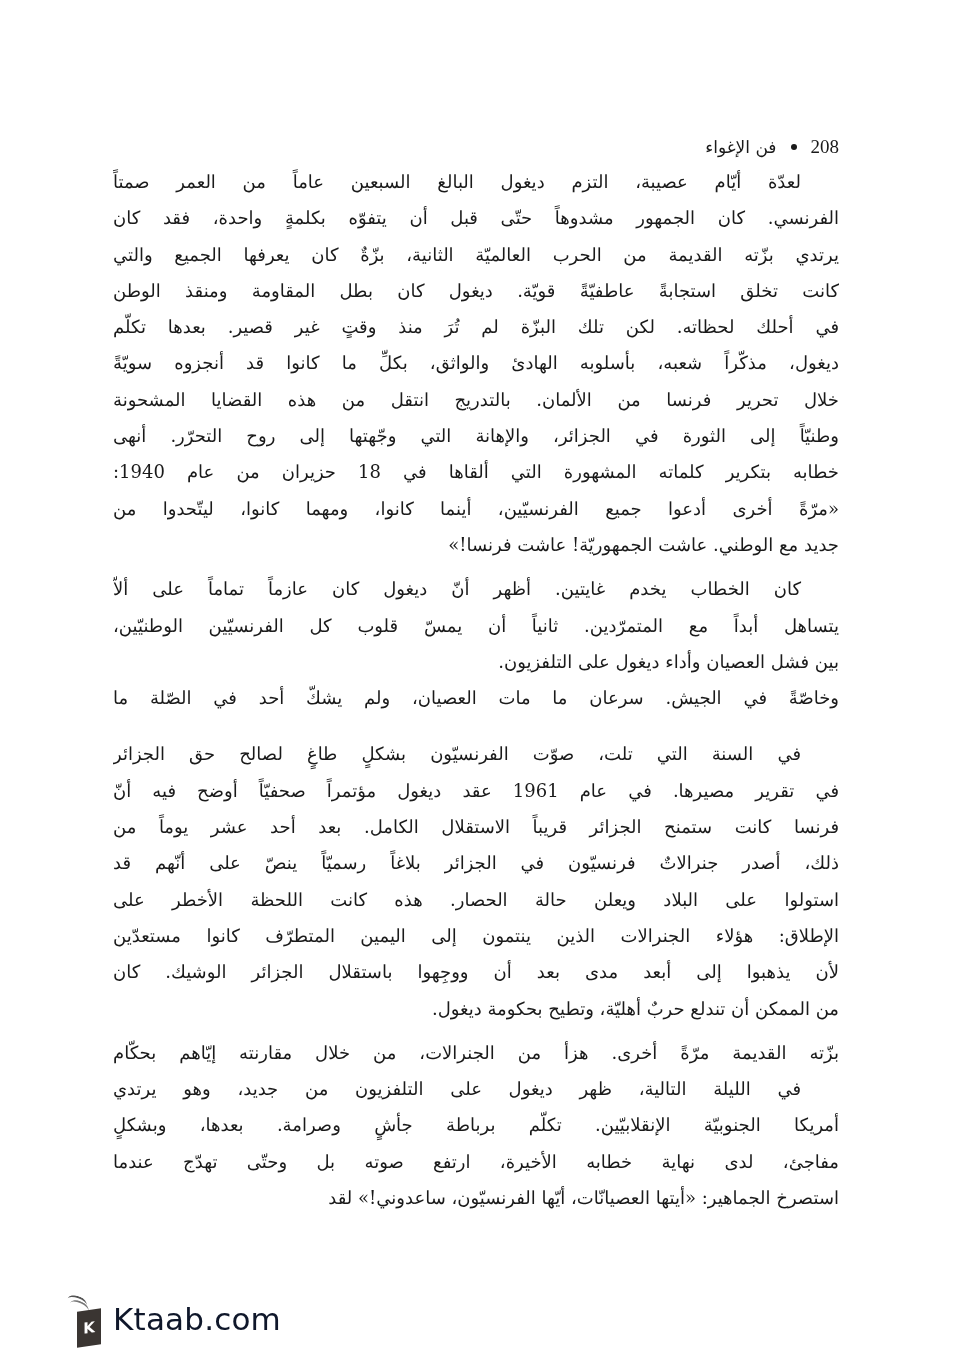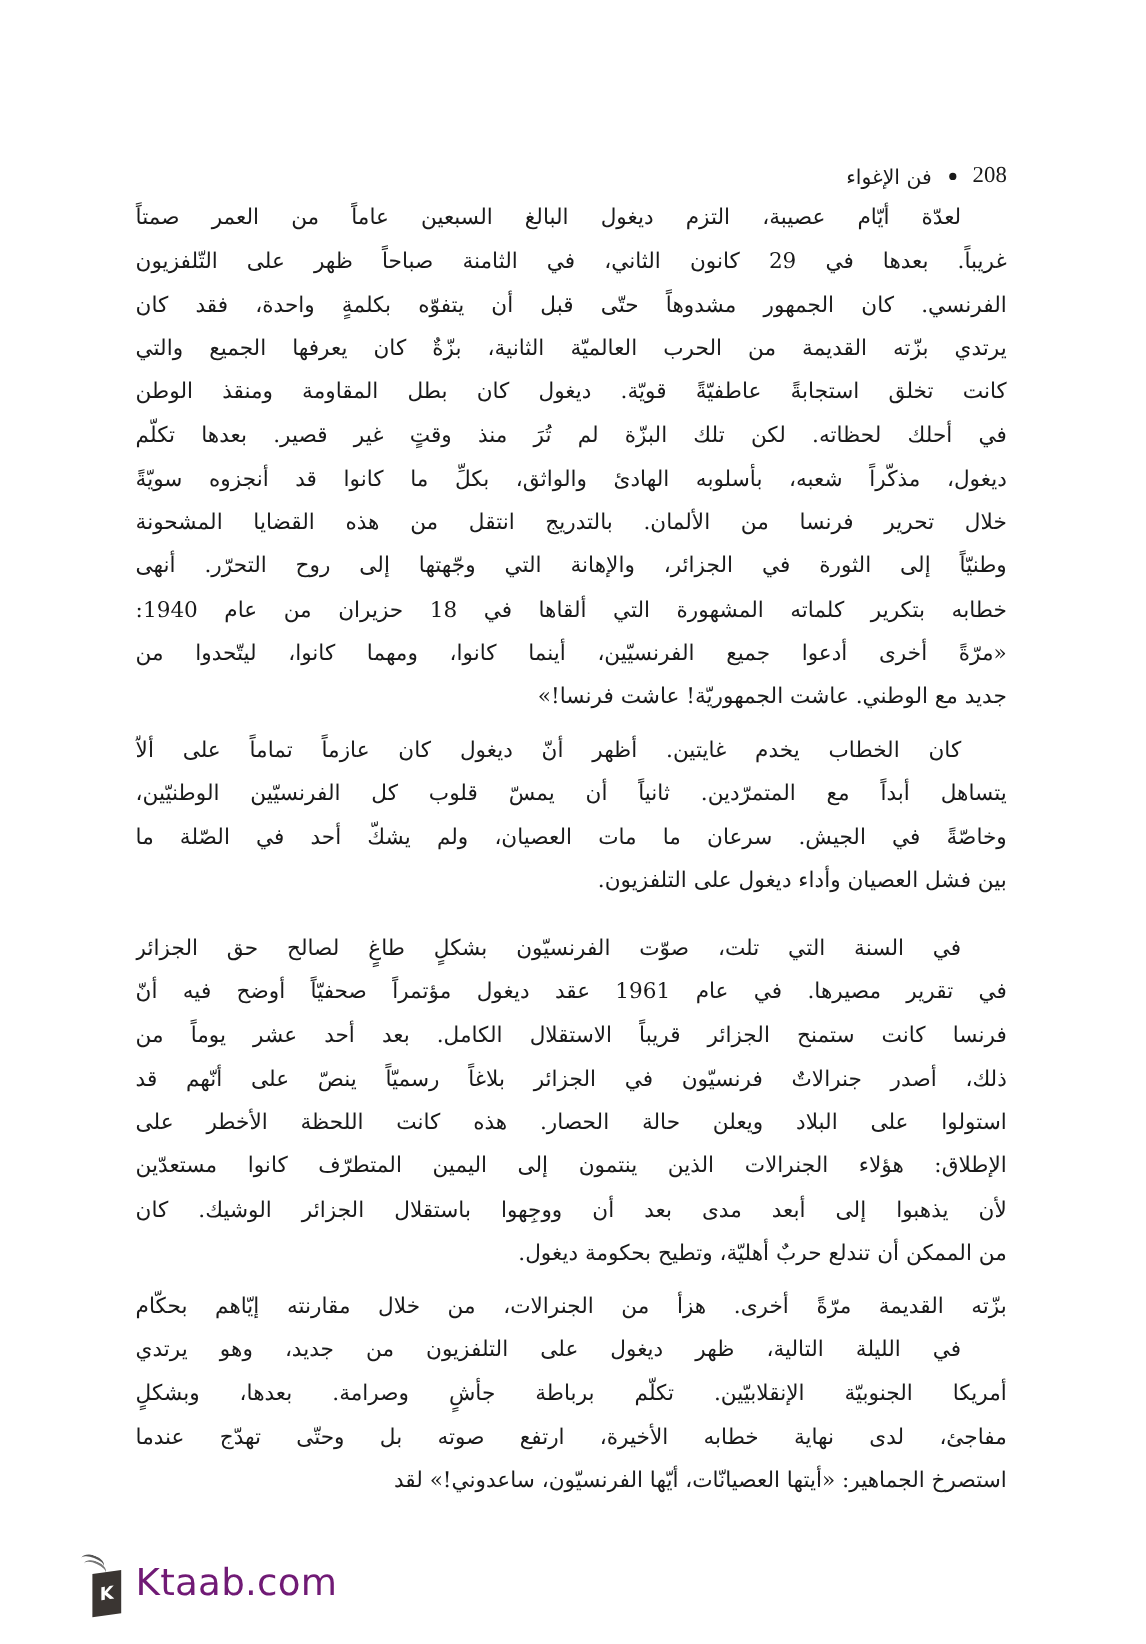--- a/index.html
+++ b/index.html
@@ -107,53 +107,52 @@
       font-family: "DejaVu Sans", sans-serif;
       font-weight: bold;
       font-size: 15px;
       display: flex;
       align-items: center;
       justify-content: center;
     }
     .watermark .brand {
       font-family: "DejaVu Sans", sans-serif;
       font-size: 31px;
-      color: #701a75;
+      color: #0f172a;
       letter-spacing: 0.2px;
     }
   </style>
 </head>
 <body>
 
 <div class="running-header">
   <span class="page-number">208</span>
   <span class="bullet"></span>
   <span class="book-title">فن الإغواء</span>
 </div>
 
 <div class="page-body" id="page-body">
     <div class="paragraph-block" style="margin-bottom: 8px;">
       <span class="line first">لعدّة أيّام عصيبة، التزم ديغول البالغ السبعين عاماً من العمر صمتاً</span>
-      <span class="line">غريباً. بعدها في 29 كانون الثاني، في الثامنة صباحاً ظهر على التّلفزيون</span>
       <span class="line">الفرنسي. كان الجمهور مشدوهاً حتّى قبل أن يتفوّه بكلمةٍ واحدة، فقد كان</span>
       <span class="line">يرتدي بزّته القديمة من الحرب العالميّة الثانية، بزّةٌ كان يعرفها الجميع والتي</span>
       <span class="line">كانت تخلق استجابةً عاطفيّةً قويّة. ديغول كان بطل المقاومة ومنقذ الوطن</span>
       <span class="line">في أحلك لحظاته. لكن تلك البزّة لم تُرَ منذ وقتٍ غير قصير. بعدها تكلّم</span>
       <span class="line">ديغول، مذكّراً شعبه، بأسلوبه الهادئ والواثق، بكلِّ ما كانوا قد أنجزوه سويّةً</span>
       <span class="line">خلال تحرير فرنسا من الألمان. بالتدريج انتقل من هذه القضايا المشحونة</span>
       <span class="line">وطنيّاً إلى الثورة في الجزائر، والإهانة التي وجّهتها إلى روح التحرّر. أنهى</span>
       <span class="line">خطابه بتكرير كلماته المشهورة التي ألقاها في 18 حزيران من عام 1940:</span>
       <span class="line">«مرّةً أخرى أدعوا جميع الفرنسيّين، أينما كانوا، ومهما كانوا، ليتّحدوا من</span>
       <span class="line final">جديد مع الوطني. عاشت الجمهوريّة! عاشت فرنسا!»</span>
     </div>
     <div class="paragraph-block" style="margin-bottom: 20px;">
       <span class="line first">كان الخطاب يخدم غايتين. أظهر أنّ ديغول كان عازماً تماماً على ألاّ</span>
       <span class="line">يتساهل أبداً مع المتمرّدين. ثانياً أن يمسّ قلوب كل الفرنسيّين الوطنيّين،</span>
+      <span class="line final">بين فشل العصيان وأداء ديغول على التلفزيون.</span>
       <span class="line">وخاصّةً في الجيش. سرعان ما مات العصيان، ولم يشكّ أحد في الصّلة ما</span>
-      <span class="line final">بين فشل العصيان وأداء ديغول على التلفزيون.</span>
     </div>
     <div class="paragraph-block" style="margin-bottom: 8px;">
       <span class="line first">في السنة التي تلت، صوّت الفرنسيّون بشكلٍ طاغٍ لصالح حق الجزائر</span>
       <span class="line">في تقرير مصيرها. في عام 1961 عقد ديغول مؤتمراً صحفيّاً أوضح فيه أنّ</span>
       <span class="line">فرنسا كانت ستمنح الجزائر قريباً الاستقلال الكامل. بعد أحد عشر يوماً من</span>
       <span class="line">ذلك، أصدر جنرالاتٌ فرنسيّون في الجزائر بلاغاً رسميّاً ينصّ على أنّهم قد</span>
       <span class="line">استولوا على البلاد ويعلن حالة الحصار. هذه كانت اللحظة الأخطر على</span>
       <span class="line">الإطلاق: هؤلاء الجنرالات الذين ينتمون إلى اليمين المتطرّف كانوا مستعدّين</span>
       <span class="line">لأن يذهبوا إلى أبعد مدى بعد أن ووجِهوا باستقلال الجزائر الوشيك. كان</span>
       <span class="line final">من الممكن أن تندلع حربٌ أهليّة، وتطيح بحكومة ديغول.</span>

